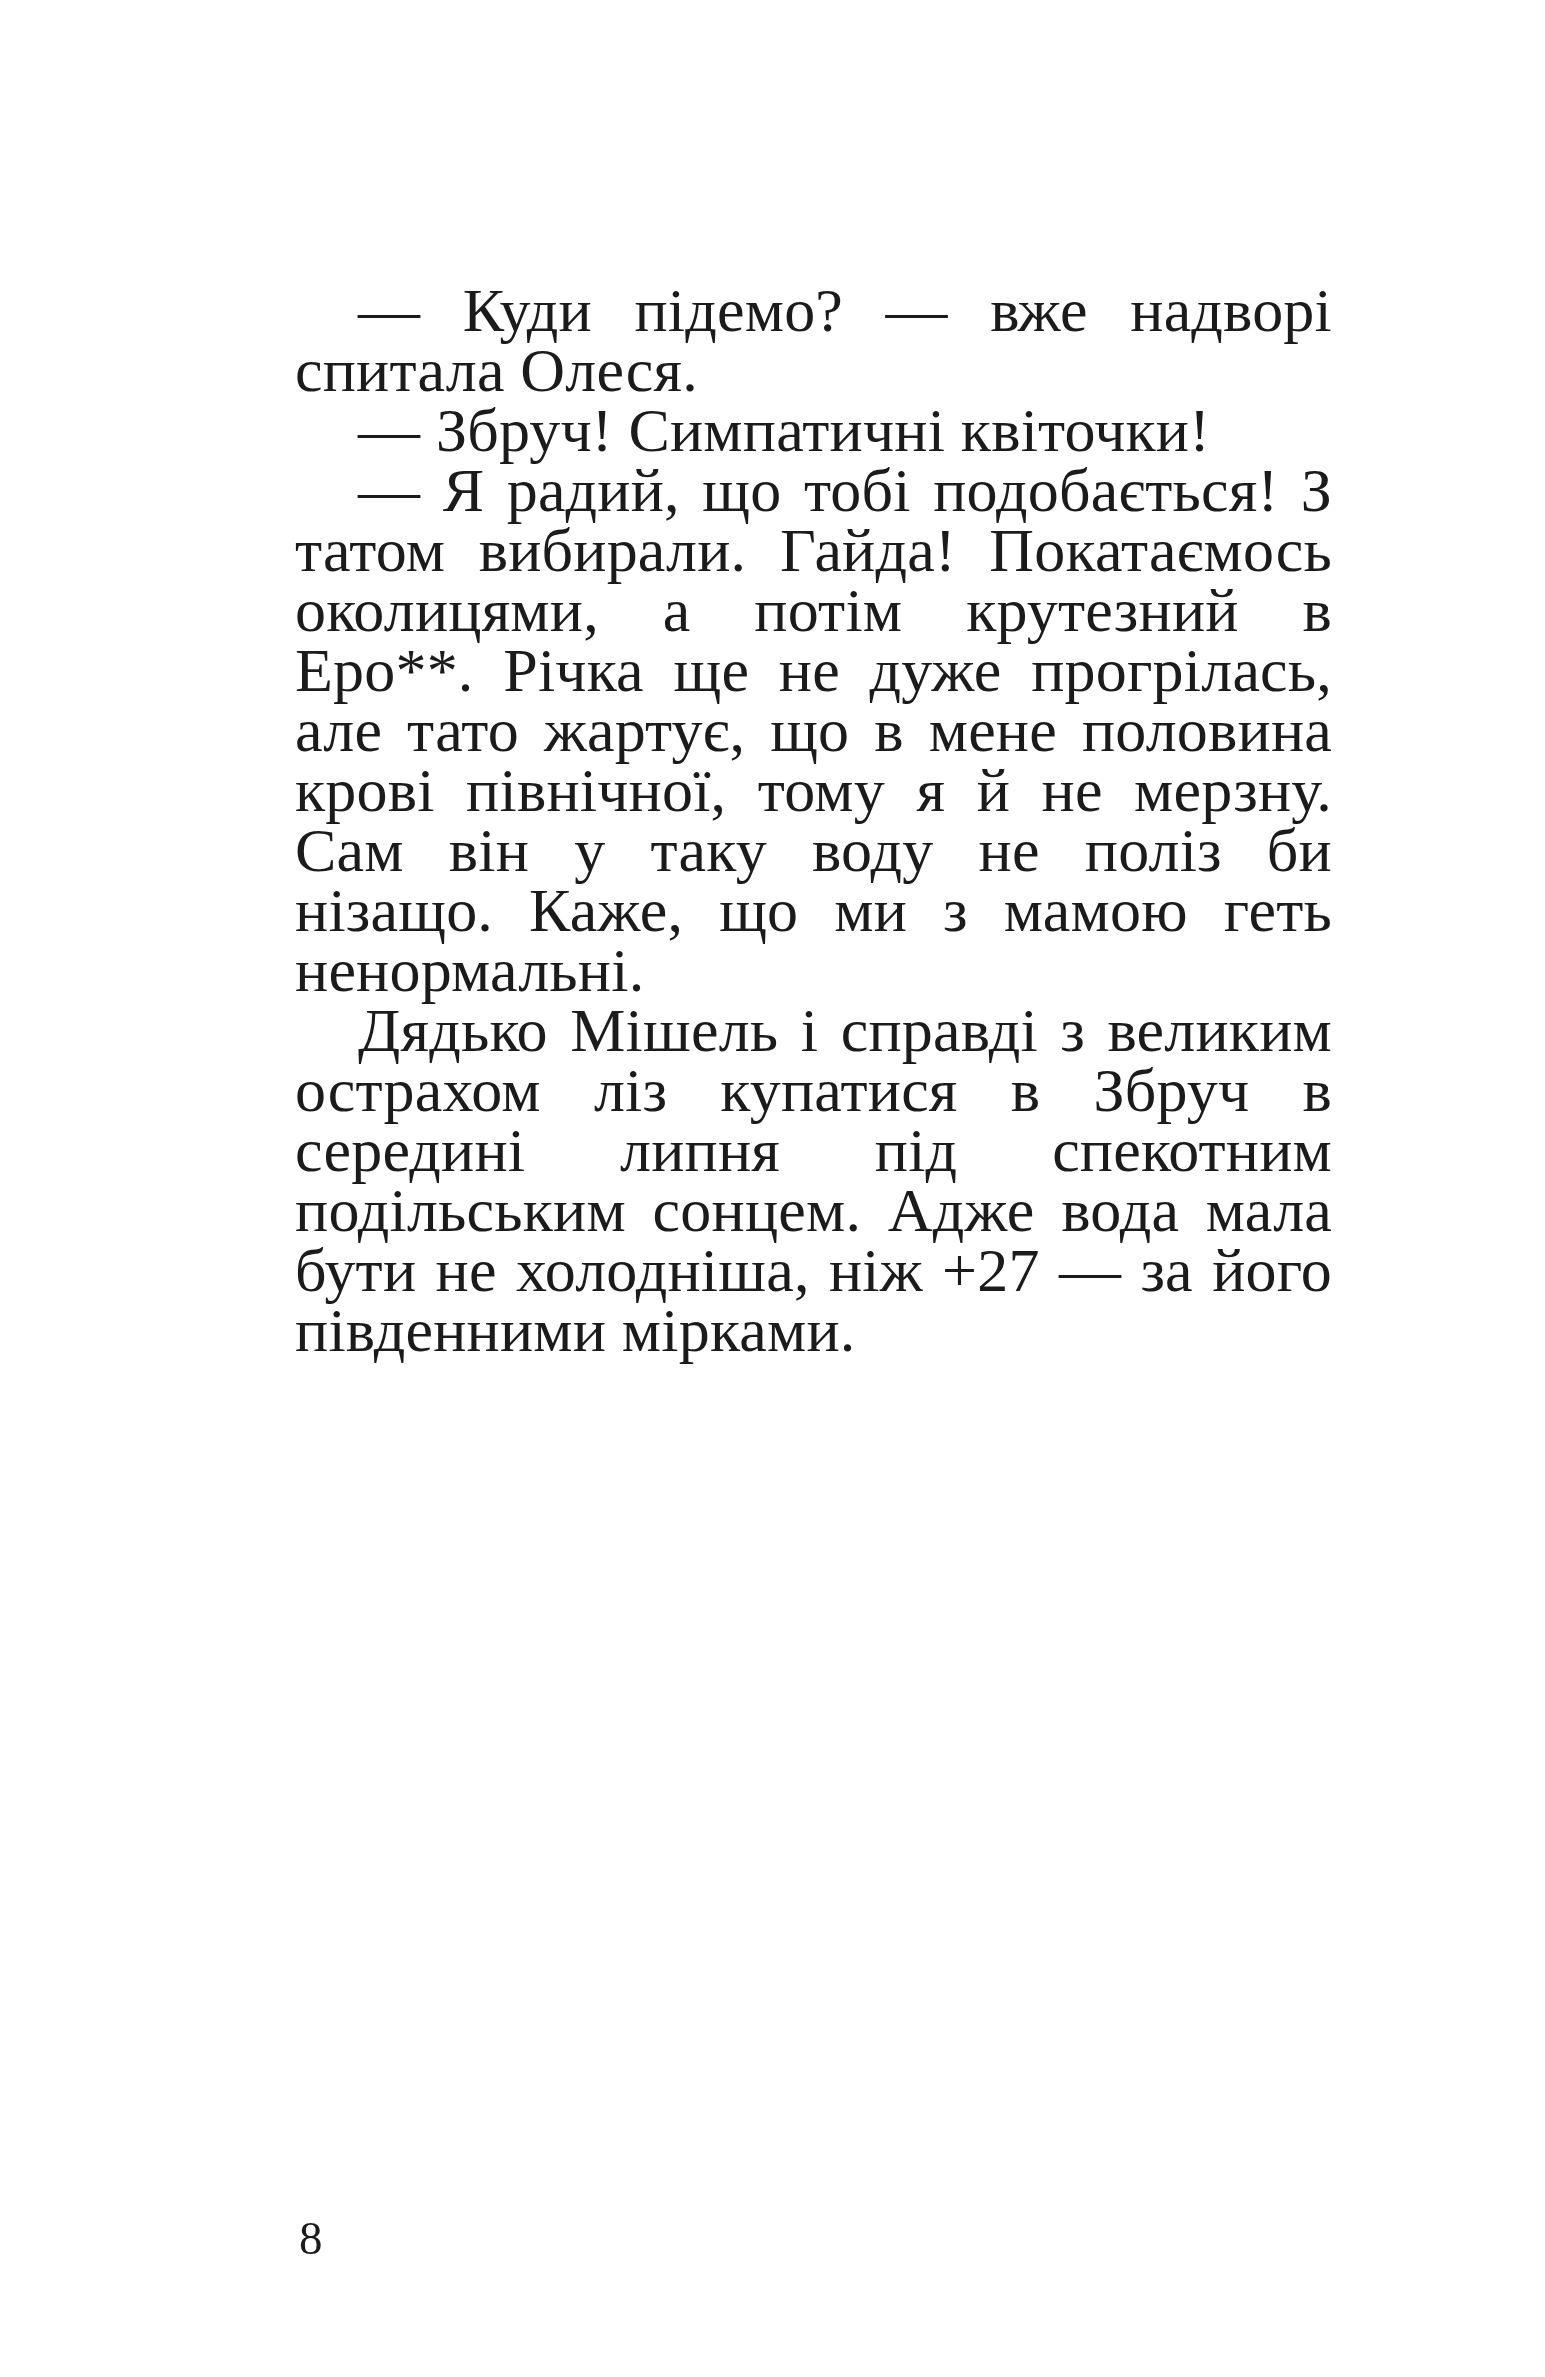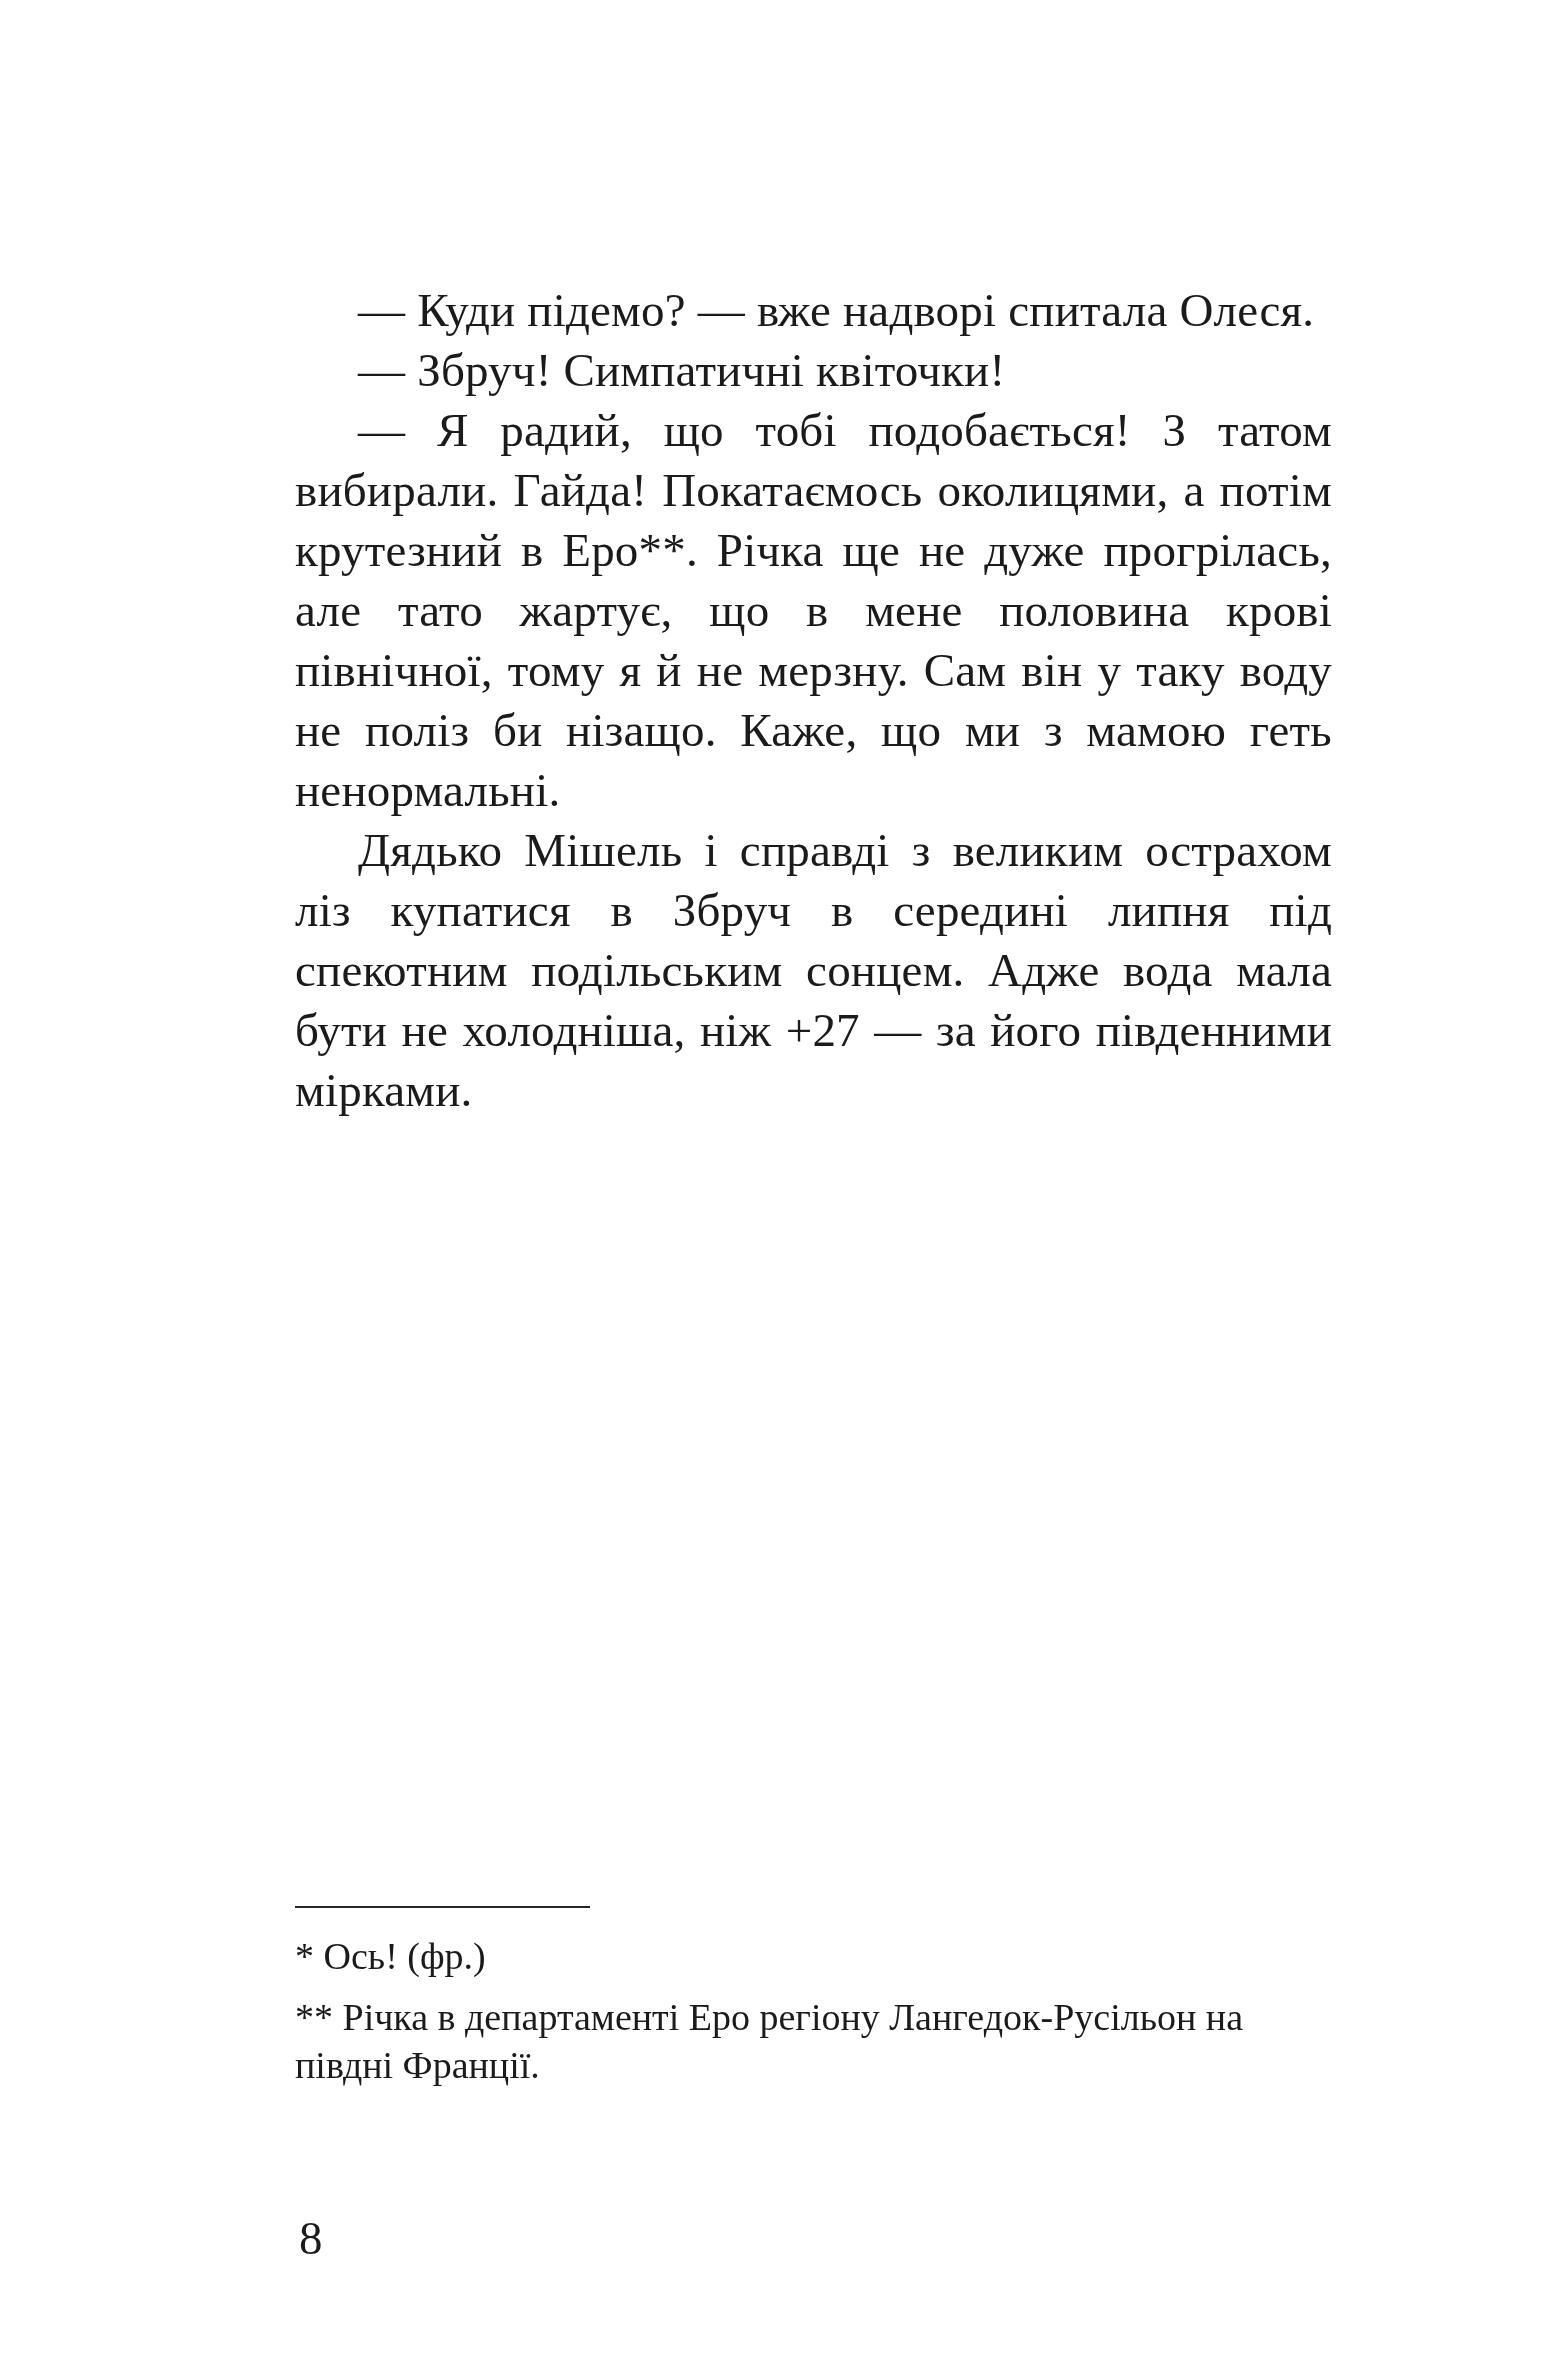--- a/index.html
+++ b/index.html
@@ -14,21 +14,21 @@
     background: #ffffff;
     font-family: "Liberation Serif", "DejaVu Serif", serif;
     color: #1b1b1b;
     overflow: hidden;
   }
   .text-block {
     position: absolute;
     left: 295px;
     top: 280px;
     width: 1037px;
-    font-size: 47px;
+    font-size: 62px;
     line-height: 60px;
     text-align: justify;
     letter-spacing: 0.2px;
   }
   .para {
     margin: 0;
     text-indent: 63px;
   }
   .footnotes {
     position: absolute;
@@ -61,22 +61,17 @@
 
 <div class="book-page">
 
   <div class="text-block">
     <p class="para">— Куди підемо? — вже надворі спитала Олеся.</p>
     <p class="para">— Збруч! Симпатичні квіточки!</p>
     <p class="para">— Я радий, що тобі подобається! З татом вибирали. Гайда! Покатаємось околицями, а потім крутезний в Еро**. Річка ще не дуже прогрілась, але тато жартує, що в мене половина крові північної, тому я й не мерзну. Сам він у таку воду не поліз би нізащо. Каже, що ми з мамою геть ненормальні.</p>
     <p class="para">Дядько Мішель і справді з великим острахом ліз купатися в Збруч в середині липня під спекотним подільським сонцем. Адже вода мала бути не холодніша, ніж +27 — за його південними мірками.</p>
   </div>
 
-  <div class="footnotes">
-    <div class="footnote-rule"></div>
-    <p class="footnote">* Ось! (фр.)</p>
-    <p class="footnote">** Річка в департаменті Еро регіону Лангедок-Русільон на півдні Франції.</p>
-  </div>
 
   <div class="page-number">8</div>
 
 </div>
 
 
 </body></html>

